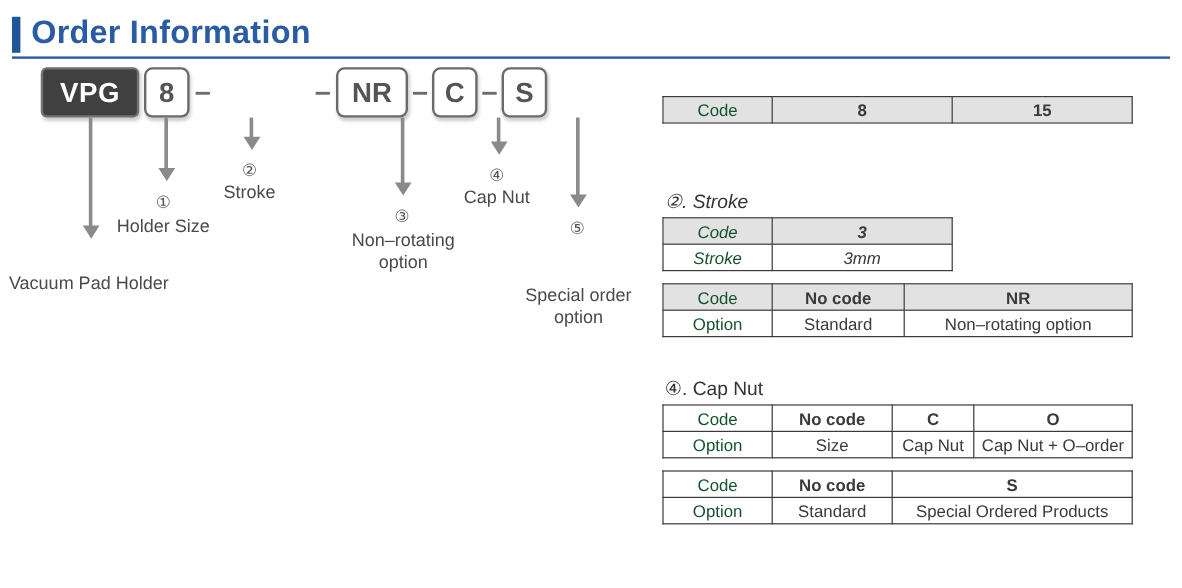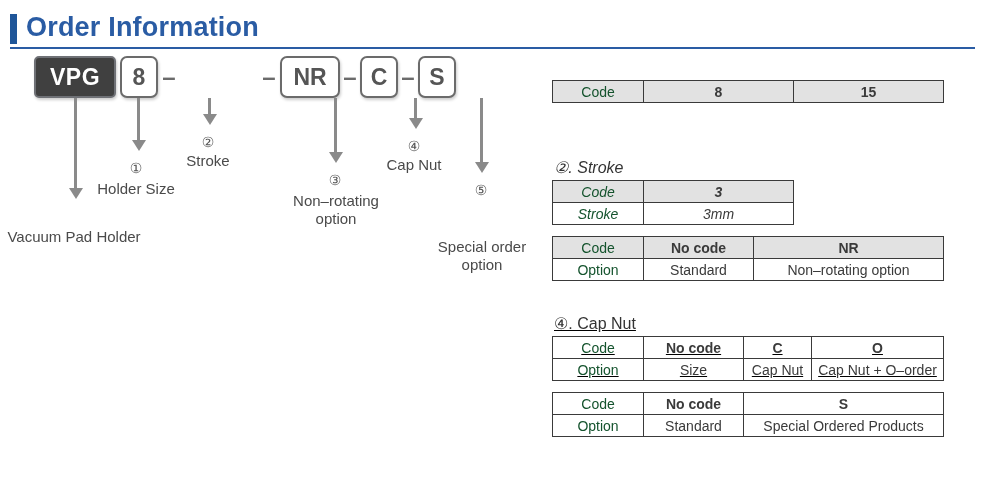--- a/index.html
+++ b/index.html
@@ -267,21 +267,21 @@
         </tr>
         <tr>
           <td class="rowhead">Option</td>
           <td>Standard</td>
           <td>Non‒rotating option</td>
         </tr>
       </tbody>
     </table>
   </div>
 
-  <div class="tbl-block" style="top:234px;text-decoration:underline;">
+  <div class="tbl-block" style="top:234px;">
     <div class="tbl-caption">④. Cap Nut</div>
     <table class="spec" style="width:391px;">
       <colgroup>
           <col style="width:91px">
           <col style="width:100px">
           <col style="width:68px">
           <col style="width:132px">
         </colgroup>
       <tbody>
         <tr>

